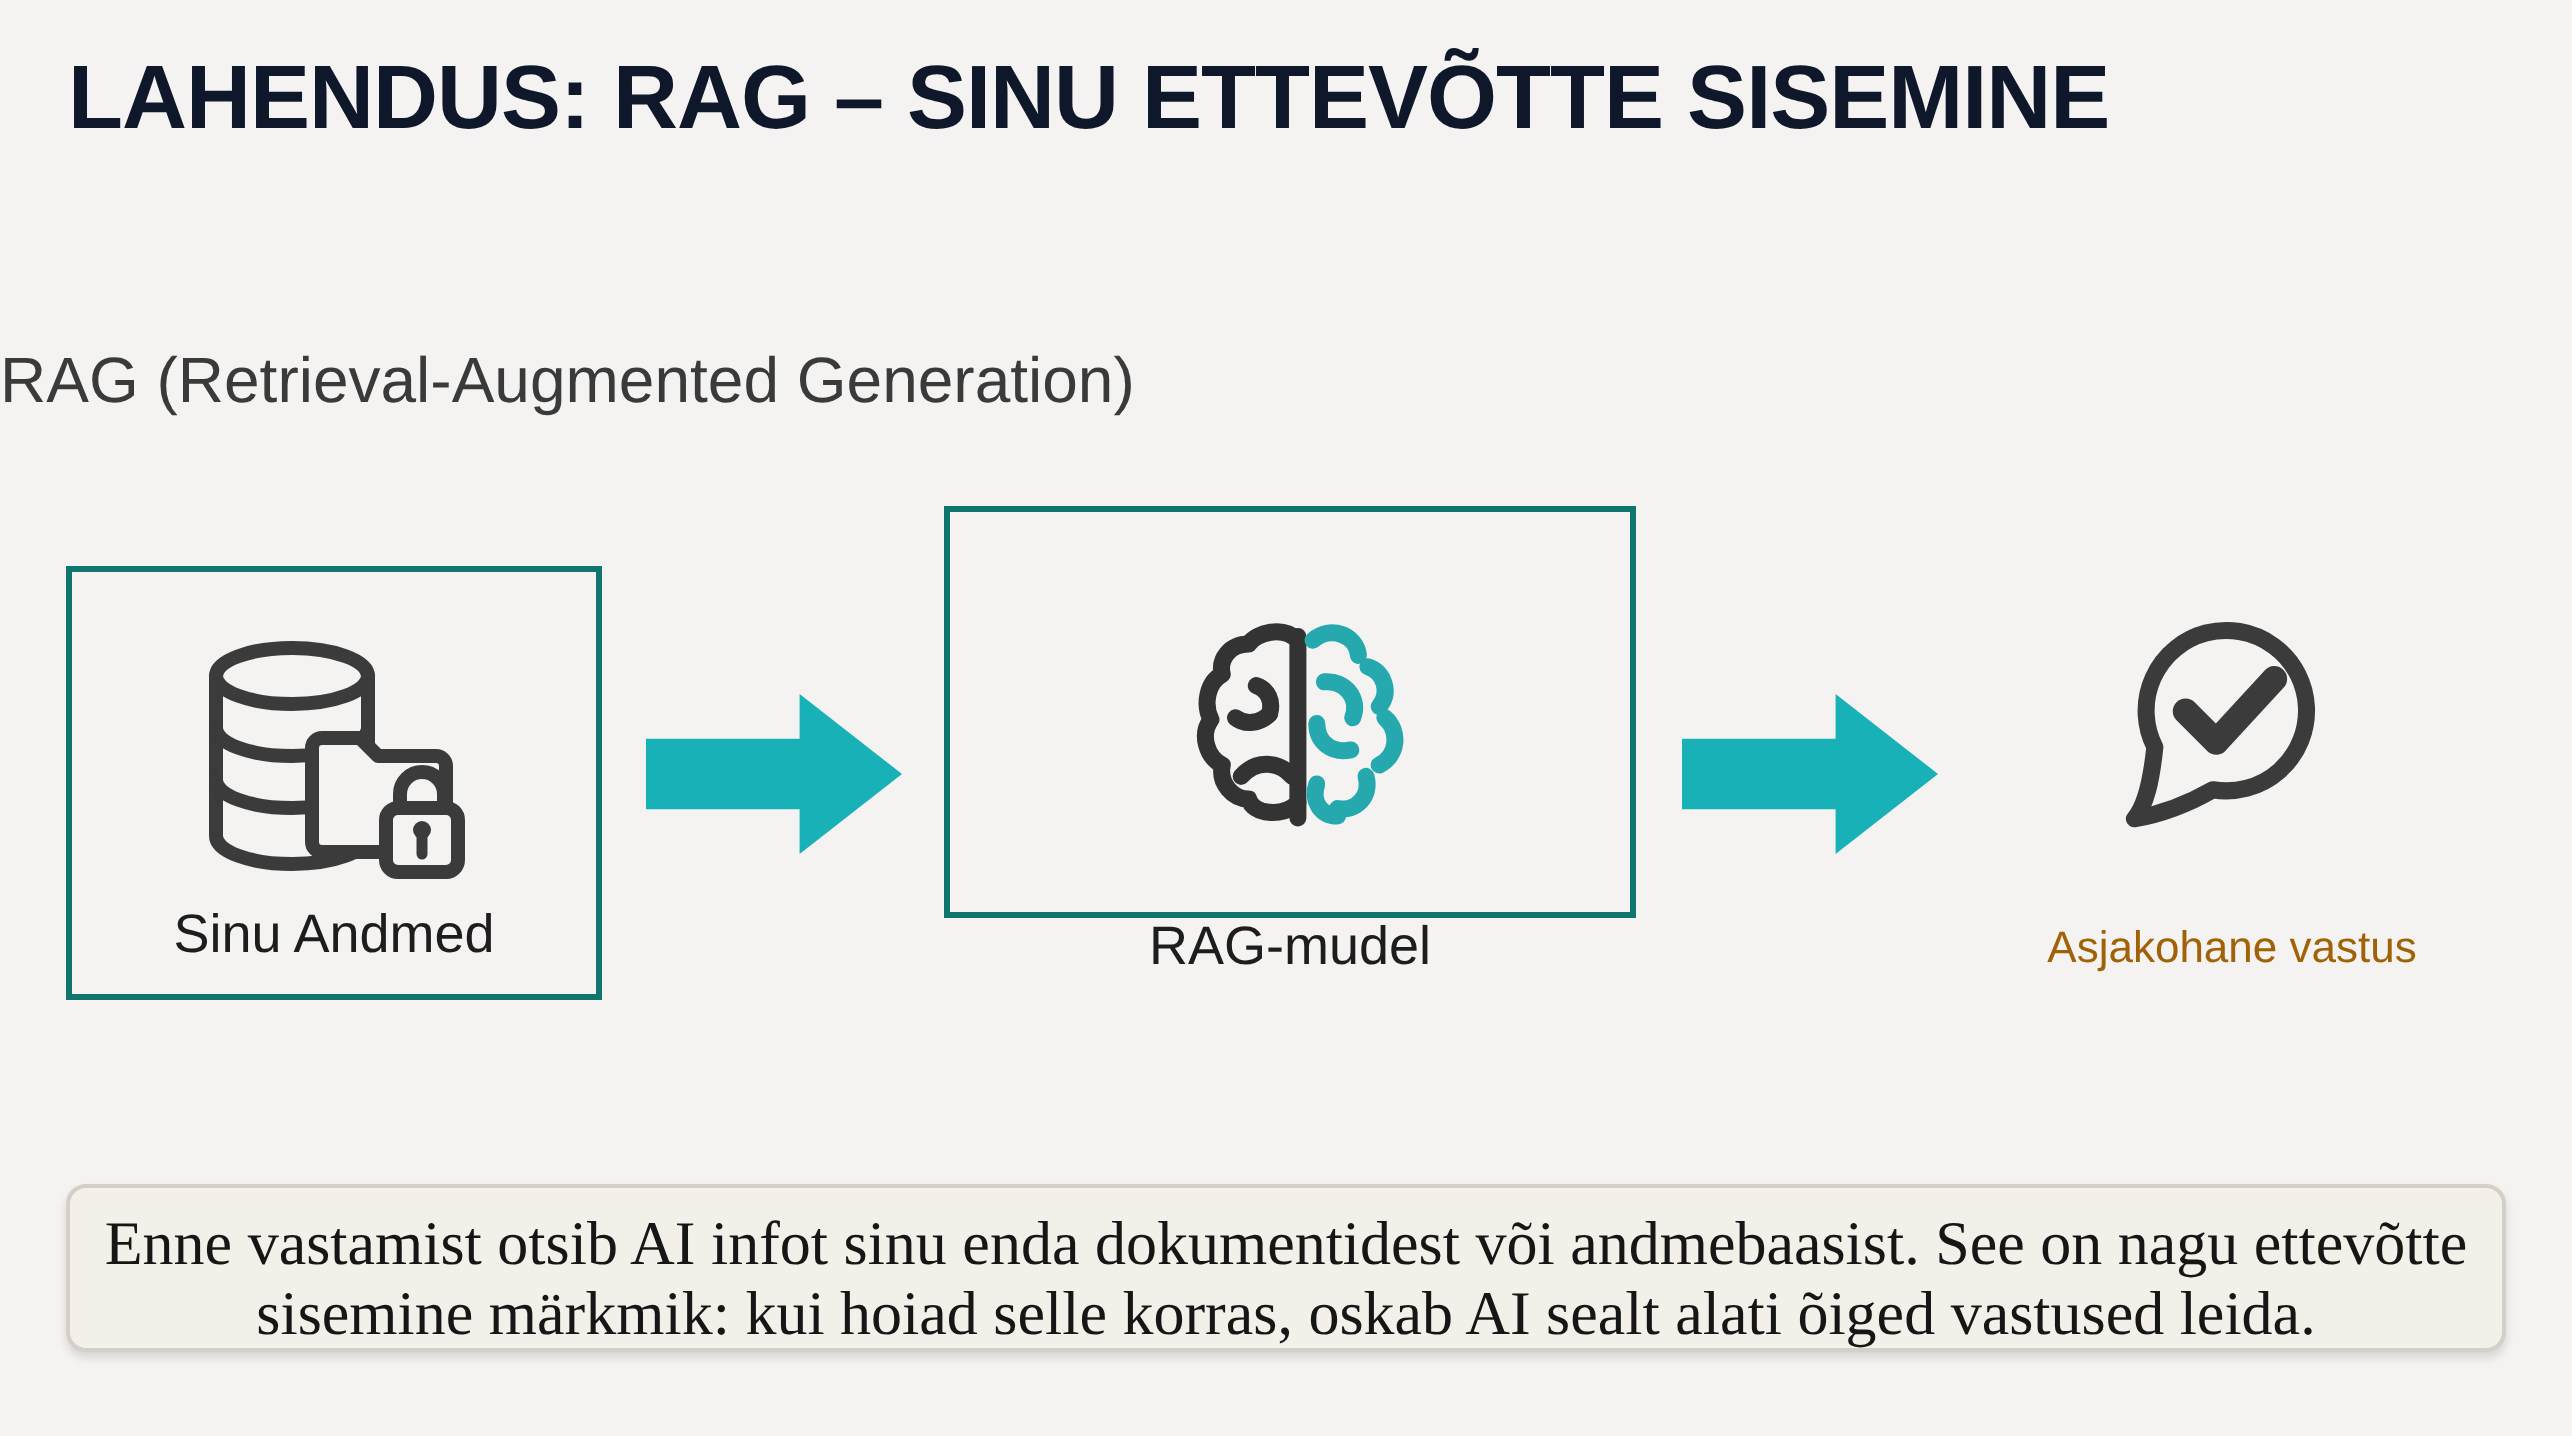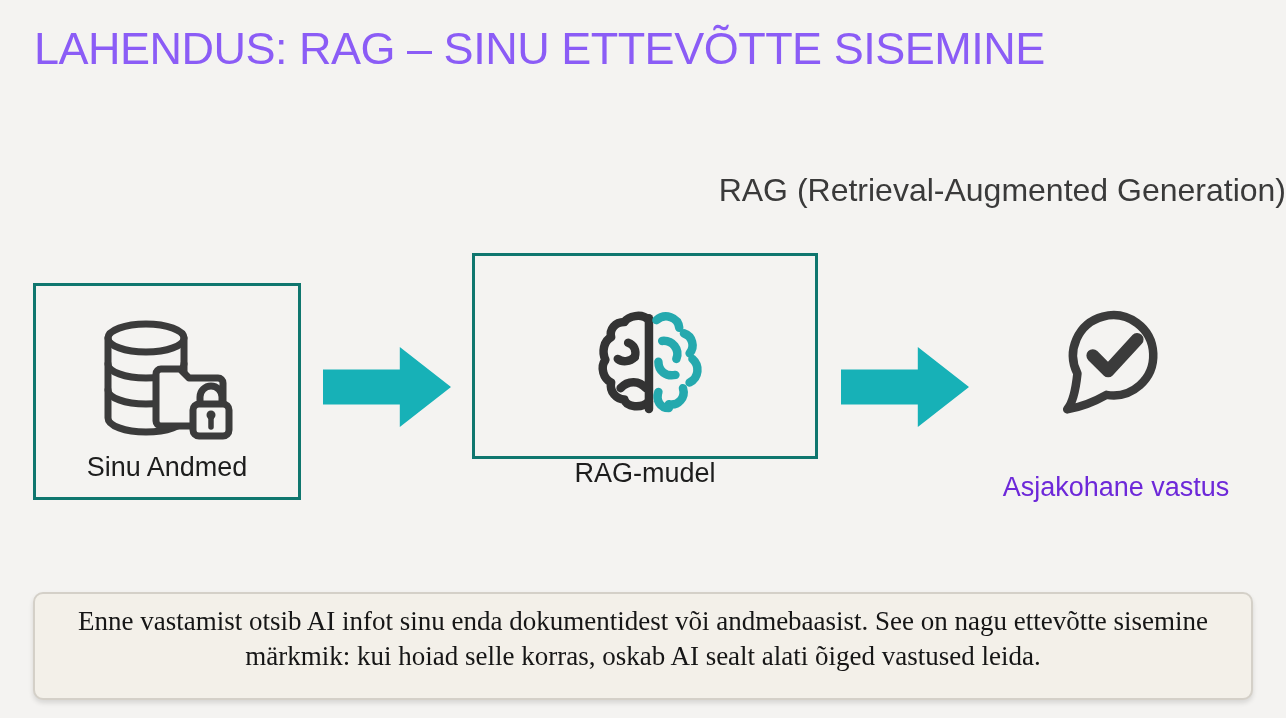--- a/index.html
+++ b/index.html
@@ -3,27 +3,27 @@
 <meta charset="utf-8">
 <style>
   html,body{margin:0;padding:0;background:#e9e8e6;}
   .slide{
     position:relative;width:1286px;height:718px;margin:0 auto;
     background:#f4f3f1;overflow:hidden;
     font-family:"Liberation Sans",sans-serif;
   }
   .title{
     position:absolute;left:34px;top:24px;
-    font-size:45px;font-weight:400;color:#8b5cf6;
+    font-size:45px;font-weight:700;color:#0f172a;
     line-height:50px;letter-spacing:-0.5px;
   }
   .title span{display:block;}
   .subtitle{
     position:absolute;left:0;top:172px;width:100%;
-    text-align:right;font-size:32px;color:#3a3a3a;
+    text-align:left;font-size:32px;color:#3a3a3a;
   }
   .node-box{
     position:absolute;border:3px solid #0f766e;box-sizing:border-box;
   }
   #box-source{left:33px;top:283px;width:268px;height:217px;}
   #box-model{left:472px;top:253px;width:346px;height:206px;}
   .node-icon{position:absolute;}
   #icon-source{left:58px;top:22px;}
   #icon-model{left:102px;top:49px;}
   .node-label{
@@ -33,30 +33,30 @@
   #label-source{top:166px;}
   #label-model{top:202px;}
   .arrow{
     position:absolute;top:347px;width:128px;height:80px;background:#17b1b7;
     clip-path:polygon(0 28%,60% 28%,60% 0,100% 50%,60% 100%,60% 72%,0 72%);
   }
   #arrow-1{left:323px;}
   #arrow-2{left:841px;}
   .result-icon{position:absolute;left:1045px;top:300px;}
   .result-label{
-    position:absolute;left:966px;top:472px;width:300px;text-align:center;
-    font-size:27px;color:#6d28d9;
+    position:absolute;left:966px;top:461px;width:300px;text-align:center;
+    font-size:22px;color:#a16207;
   }
   .note{
-    position:absolute;left:33px;top:592px;width:1220px;height:108px;
+    position:absolute;left:33px;top:592px;width:1220px;height:84px;
     box-sizing:border-box;background:#f3f0e9;
     border:2px solid #d4d0c8;border-radius:10px;
     box-shadow:0 3px 5px rgba(0,0,0,0.12);
     font-family:"Liberation Serif","DejaVu Serif",serif;
-    font-size:27px;line-height:35px;color:#161616;
+    font-size:31px;line-height:35px;color:#161616;
     text-align:center;padding:10px 16px 0;
   }
 </style>
 </head>
 <body>
 
 <div class="slide">
 
   <div class="title">
     <span>LAHENDUS: RAG – SINU ETTEVÕTTE SISEMINE</span>

